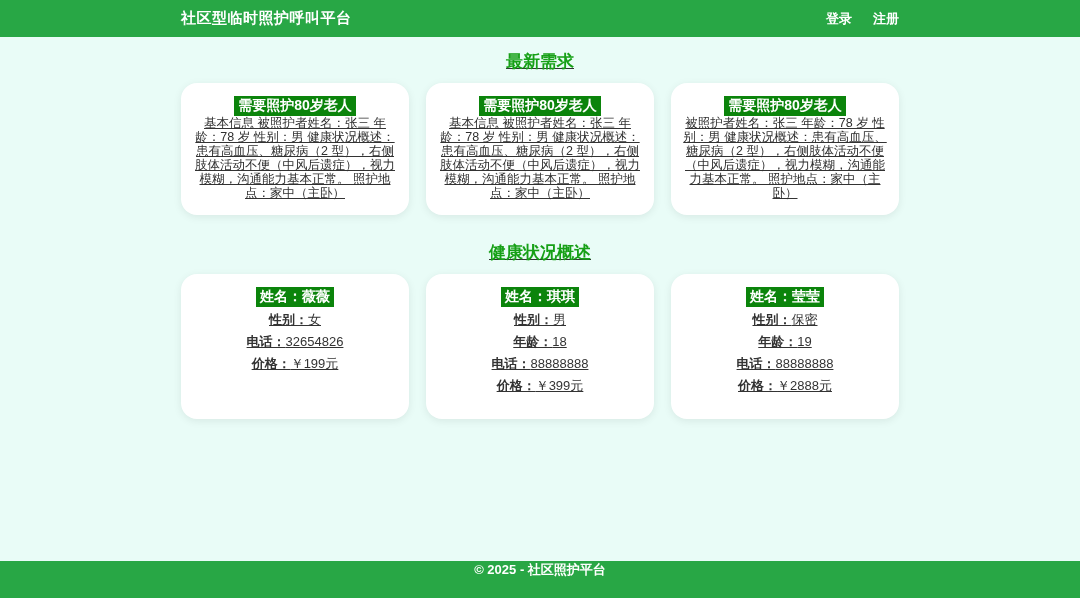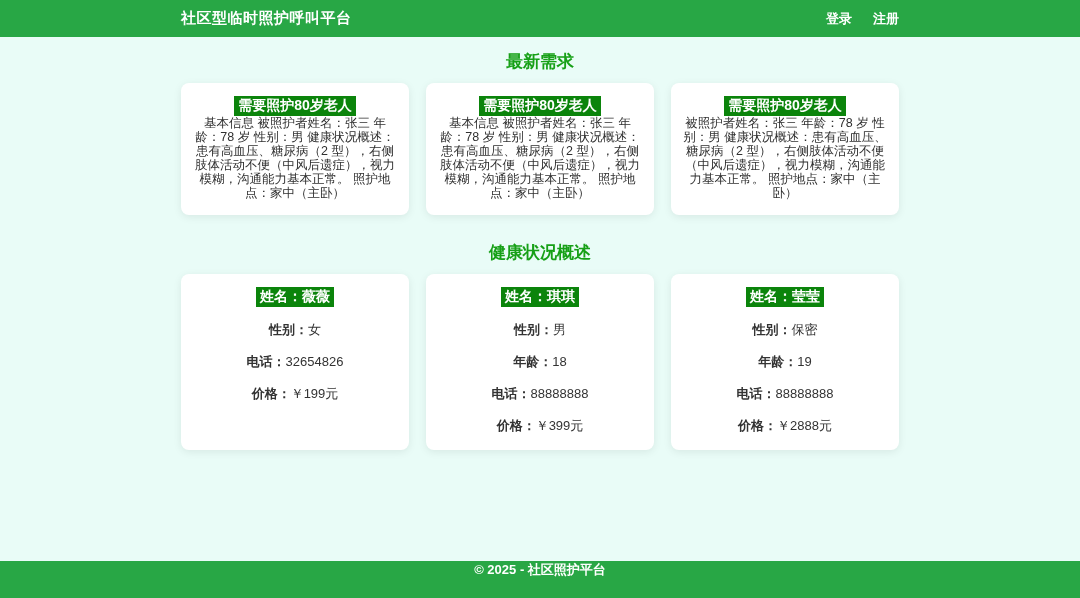--- a/index.html
+++ b/index.html
@@ -16,46 +16,46 @@
   .navbar { background: #28a745; height: 37px; flex: none; }
   .nav-inner {
     width: 718px; margin: 0 auto; height: 100%;
     display: flex; align-items: center; justify-content: space-between;
   }
   .brand { color: #fff; font-weight: 700; font-size: 15px; letter-spacing: .5px; }
   .nav-links { display: flex; gap: 21px; }
   .nav-link { color: #fff; font-size: 13px; font-weight: 600; text-decoration: none; cursor: pointer; }
 
   
-  main { width: 718px; margin: 0 auto; flex: none; }
+  main { width: 718px; margin: 0 auto; flex: none; text-decoration: underline; }
   .section-title {
     text-align: center; color: #17a017;
     font-size: 17px; font-weight: 700;
     margin: 13px 0 10px;
   }
   .section-title.second { margin-top: 26px; }
   .grid { display: grid; grid-template-columns: repeat(3, 1fr); gap: 17px; }
   .card {
-    background: #fff; border-radius: 8px;
+    background: #fff; border-radius: 16px;
     box-shadow: 0 2px 8px rgba(0,0,0,.08);
     padding: 13px 12px 15px;
     text-align: center;
   }
   .highlight {
     background: #0b840b; color: #fff;
     font-weight: 700; font-size: 14px;
     padding: 1px 4px; display: inline-block;
   }
   .need-card { min-height: 130px; }
   .need-body {
     margin-top: 0; font-size: 12.5px; line-height: 14px;
     color: #2f2f2f; font-weight: 500;
   }
   .nurse-card { min-height: 145px; }
-  .field { margin-top: 14px; font-size: 13px; color: #333; text-align: center; }
+  .field { margin-top: 4px; font-size: 13px; color: #333; text-align: center; }
   .field strong { font-weight: 700; }
   .field span { font-weight: 400; }
 
   
   footer {
     margin-top: auto; flex: none;
     background: #28a745; height: 37px;
     display: flex; align-items: flex-start; justify-content: center;
   }
   .footer-text { color: #fff; font-size: 13px; font-weight: 600; }

